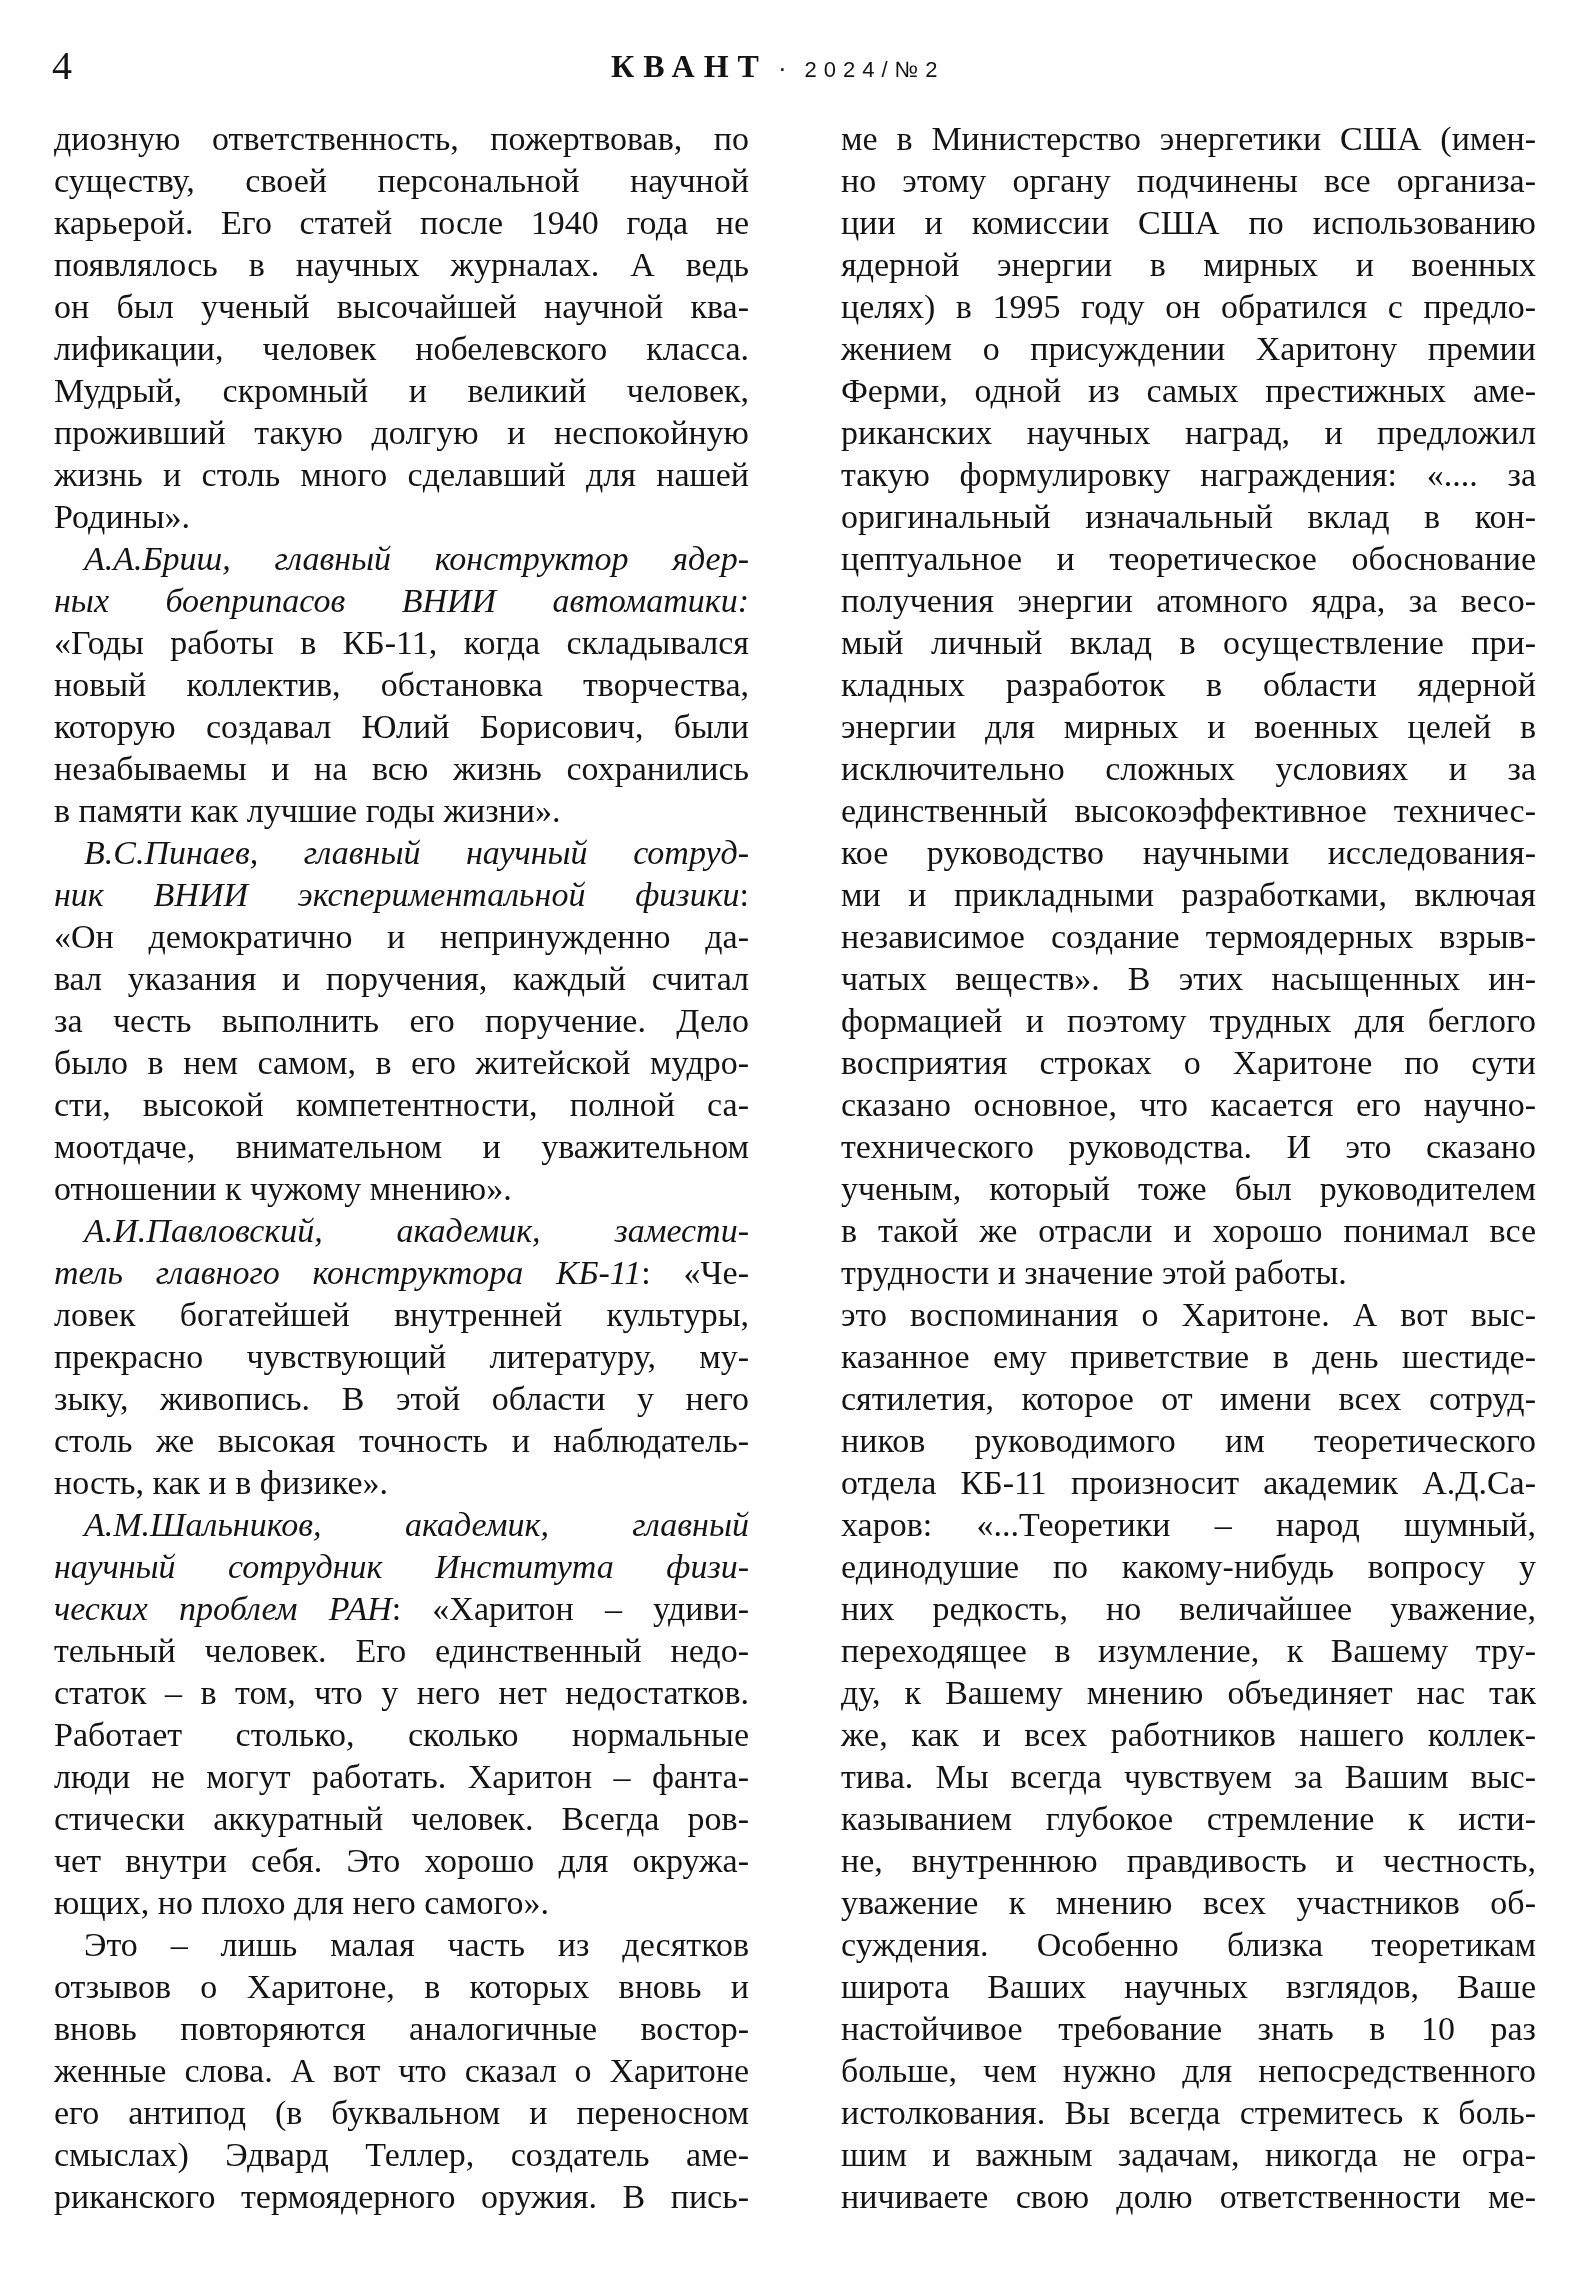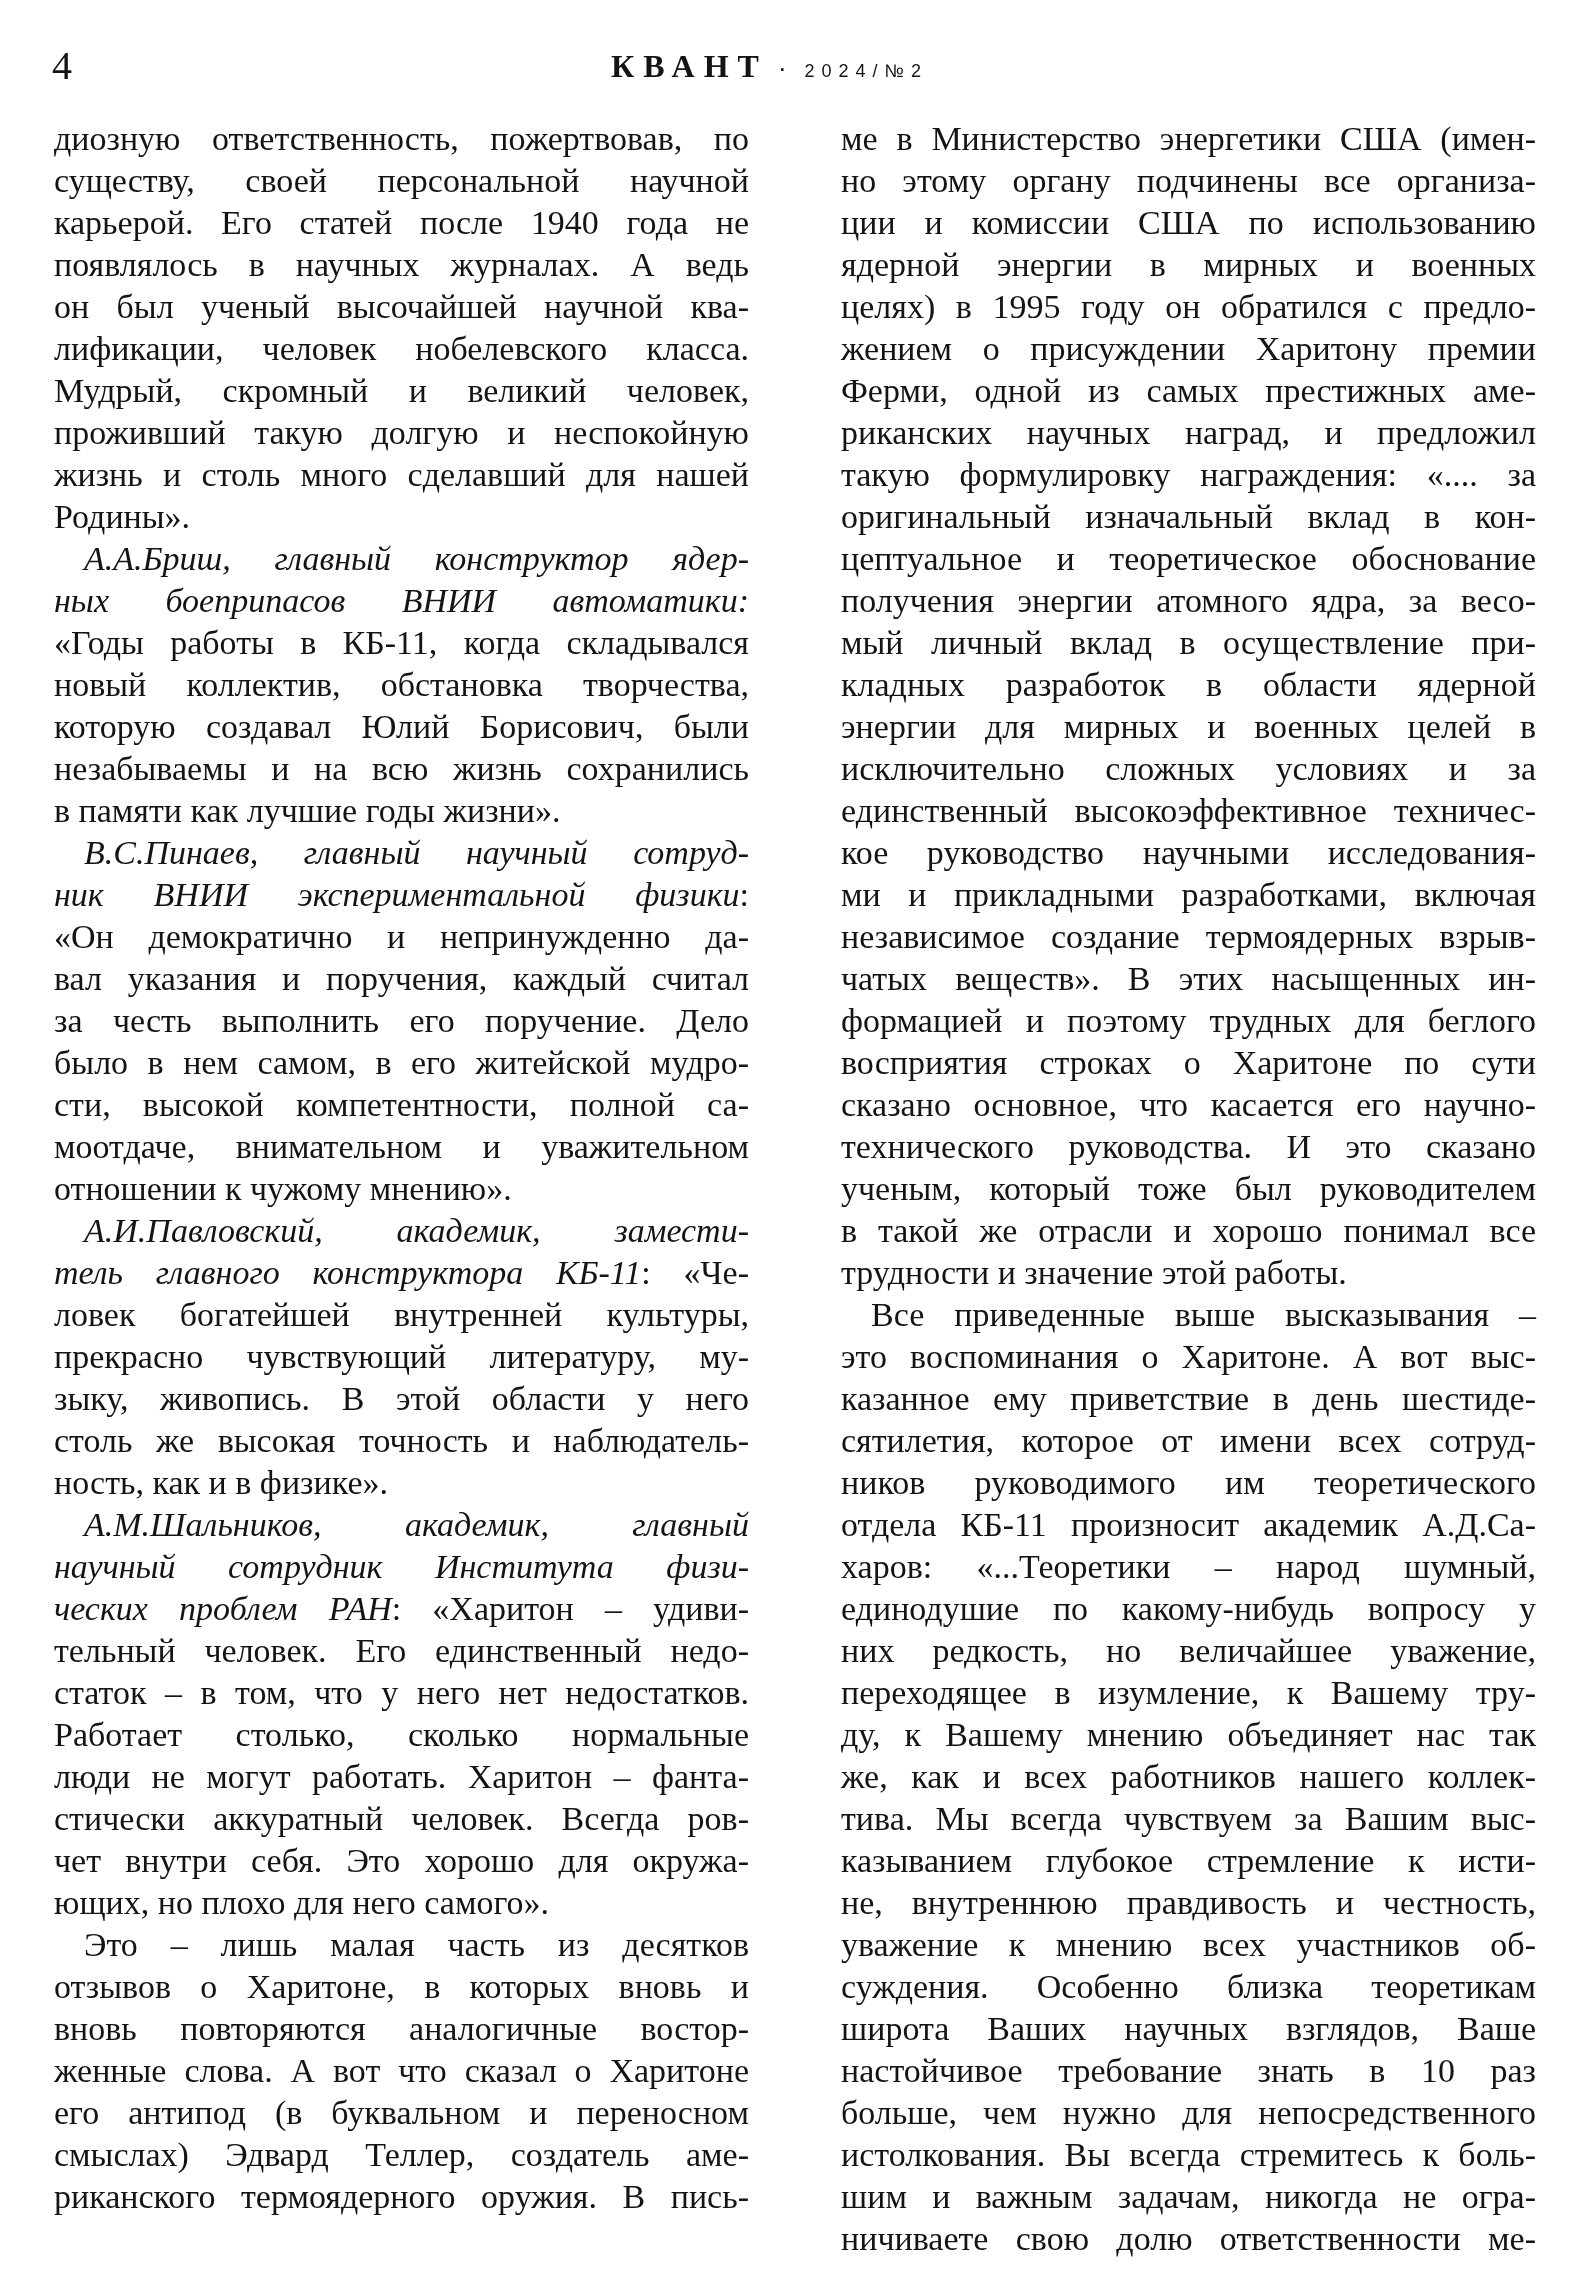--- a/index.html
+++ b/index.html
@@ -38,21 +38,21 @@
     font-size: 32px;
     letter-spacing: 9px;
   }
   .head-sep {
     font-family: "Liberation Sans", sans-serif;
     font-size: 26px;
     margin: 0 18px 0 10px;
   }
   .issue {
     font-family: "Liberation Sans", sans-serif;
-    font-size: 18px;
+    font-size: 22px;
     letter-spacing: 7px;
     font-weight: normal;
   }
   .column {
     position: absolute;
     top: 118px;
     width: 695px;
     font-size: 34px;
   }
   .col-left { left: 54px; }
@@ -161,21 +161,20 @@
   <div class="line">независимое создание термоядерных взрыв-</div>
   <div class="line">чатых веществ». В этих насыщенных ин-</div>
   <div class="line">формацией и поэтому трудных для беглого</div>
   <div class="line">восприятия строках о Харитоне по сути</div>
   <div class="line">сказано основное, что касается его научно-</div>
   <div class="line">технического руководства. И это сказано</div>
   <div class="line">ученым, который тоже был руководителем</div>
   <div class="line">в такой же отрасли и хорошо понимал все</div>
   <div class="line last">трудности и значение этой работы.</div>
 
-  <div class="line indent">Все приведенные выше высказывания –</div>
   <div class="line">это воспоминания о Харитоне. А вот выс-</div>
   <div class="line">казанное ему приветствие в день шестиде-</div>
   <div class="line">сятилетия, которое от имени всех сотруд-</div>
   <div class="line">ников руководимого им теоретического</div>
   <div class="line">отдела КБ-11 произносит академик А.Д.Са-</div>
   <div class="line">харов: «...Теоретики – народ шумный,</div>
   <div class="line">единодушие по какому-нибудь вопросу у</div>
   <div class="line">них редкость, но величайшее уважение,</div>
   <div class="line">переходящее в изумление, к Вашему тру-</div>
   <div class="line">ду, к Вашему мнению объединяет нас так</div>

